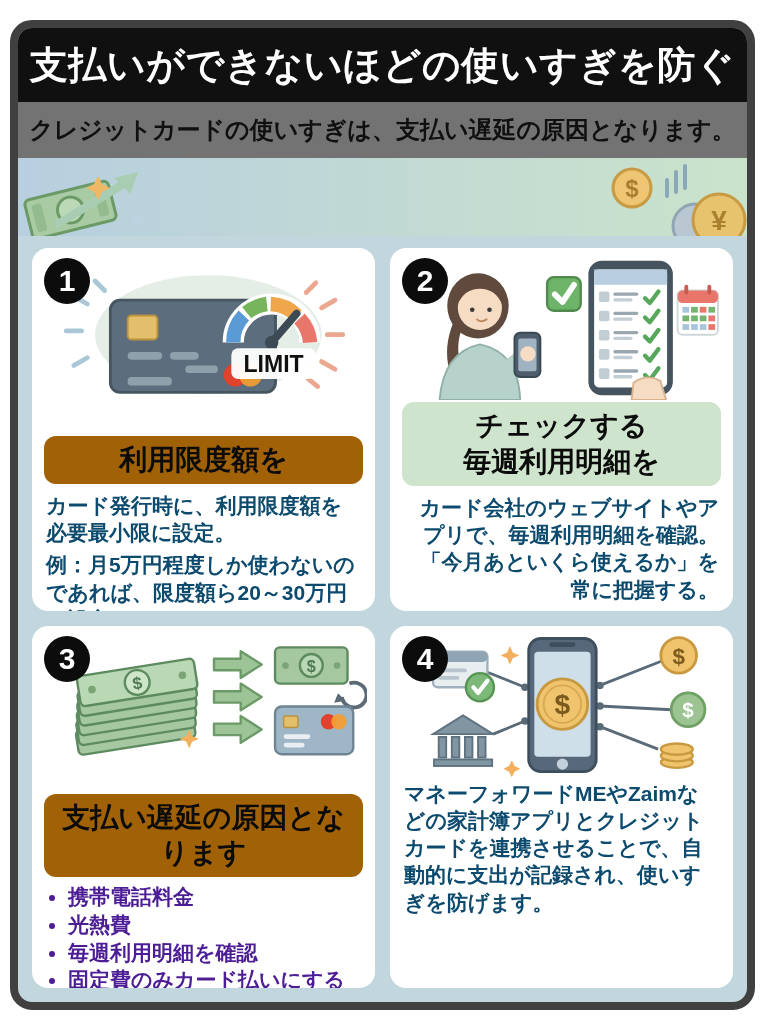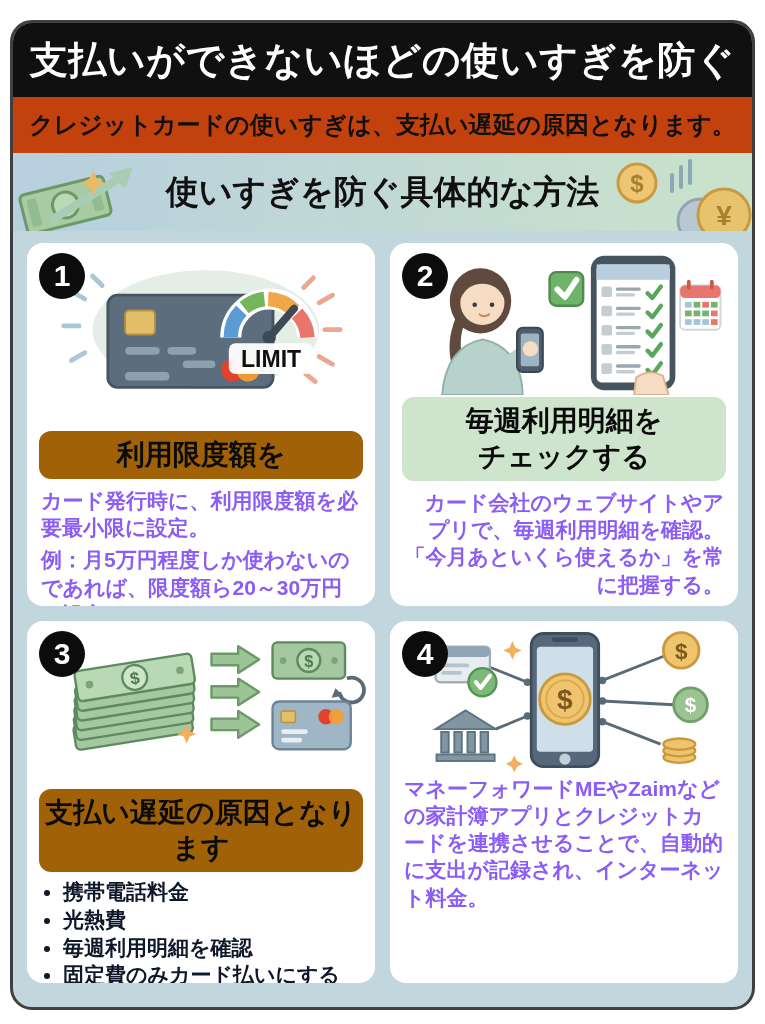--- a/index.html
+++ b/index.html
@@ -4,26 +4,26 @@
 <style>
   html,body{margin:0;padding:0;}
   body{
     width:765px;height:1024px;background:#ffffff;
     font-family:"Liberation Sans","DejaVu Sans",sans-serif;
     -webkit-font-smoothing:antialiased;
   }
   .page{position:relative;width:765px;height:1024px;background:#ffffff;overflow:hidden;}
   .frame{
     position:absolute;left:10px;top:20px;width:745px;height:990px;
-    box-sizing:border-box;border:3px solid #404040;border-radius:22px;
+    box-sizing:border-box;border:8px solid #404040;border-radius:22px;
     background:#c2d6dd;overflow:hidden;
   }
   .title-bar{height:74px;background:#101010;display:flex;align-items:center;justify-content:center;}
   .title-bar .t{color:#ffffff;font-size:38px;font-weight:bold;letter-spacing:.5px;white-space:nowrap;}
-  .subtitle-strip{height:56px;background:#c2410c;display:flex;align-items:center;justify-content:center;}
+  .subtitle-strip{height:56px;background:#737373;display:flex;align-items:center;justify-content:center;}
   .subtitle-strip .s{font-size:24px;font-weight:bold;color:#101010;white-space:nowrap;}
   .section-band{
     height:78px;position:relative;display:flex;align-items:center;justify-content:center;
     background:linear-gradient(90deg,#b7cfdf 0%,#c2dad3 55%,#c9e3cb 100%);
   }
   .section-band .h{font-size:33px;font-weight:bold;color:#101010;z-index:2;white-space:nowrap;}
   .band-decor{position:absolute;top:0;height:78px;z-index:1;}
   .band-decor.left{left:0;}
   .band-decor.right{right:0;}
   .cards{
@@ -38,24 +38,24 @@
   }
   .illu{height:144px;display:flex;align-items:center;justify-content:center;margin-top:2px;}
   .illu-short{height:124px;}
   .heading-box{
     border-radius:12px;margin:2px 4px 6px;padding:6px 4px;text-align:center;
     font-size:28px;font-weight:bold;line-height:1.28;color:#0b0b0b;
   }
   .heading-box span{display:block;}
   .hb-blue{background:#a16207;margin-top:36px;}
   .hb-green{background:#cfe4cc;}
-  .body-text{font-size:21px;font-weight:bold;line-height:1.3;color:#8b5cf6;padding:2px 6px;}
+  .body-text{font-size:21px;font-weight:bold;line-height:1.3;color:#0c4a6e;padding:2px 6px;}
   .body-text p{margin:0 0 5px;}
   .center{text-align:right;}
-  ul.bullets{margin:2px 4px 4px 28px;padding:0;font-size:21px;font-weight:bold;line-height:1.32;color:#0f172a;list-style:disc;}
+  ul.bullets{margin:2px 4px 4px 28px;padding:0;font-size:21px;font-weight:bold;line-height:1.32;color:#4c1d95;list-style:disc;}
   .footer-text{font-size:21px;font-weight:bold;line-height:1.3;color:#0b0b0b;padding:0 6px;}
 </style>
 </head>
 <body>
 
 <div class="page">
   <div class="frame">
 
     <div class="title-bar">
       <div class="t">支払いができないほどの使いすぎを防ぐ</div>
@@ -79,21 +79,20 @@
         <polygon points="118,56 120,61 125,63 120,65 118,70 116,65 111,63 116,61" fill="#bcd3e2"></polygon>
       </svg>
       <svg class="band-decor right" width="150" height="78" viewBox="0 0 150 78">
         <circle cx="35" cy="30" r="19" fill="#eec573" stroke="#c79a43" stroke-width="3"></circle>
         <text x="35" y="39" text-anchor="middle" font-size="24" font-weight="bold" fill="#a8802f">$</text>
         <path d="M70,38 L70,22 M79,34 L79,14 M88,30 L88,8" stroke="#8aa8b8" stroke-width="4" stroke-linecap="round"></path>
         <circle cx="98" cy="68" r="22" fill="#b9c7d2" stroke="#92a5b2" stroke-width="3"></circle>
         <circle cx="122" cy="62" r="26" fill="#e7c36e" stroke="#c79a43" stroke-width="3"></circle>
         <text x="122" y="72" text-anchor="middle" font-size="28" font-weight="bold" fill="#a8802f">¥</text>
       </svg>
-      <div class="h">使いすぎを防ぐ具体的な方法</div>
     </div>
 
     <div class="cards">
 
       <div class="card">
         <div class="badge">1</div>
         <div class="illu">
           <svg width="330" height="144" viewBox="0 0 330 150">
             <ellipse cx="170" cy="82" rx="118" ry="62" fill="#e4ede6"></ellipse>
             <g stroke="#a9c7d6" stroke-width="5" stroke-linecap="round">
@@ -205,22 +204,22 @@
                 <rect x="309" y="62" width="7" height="6" fill="#74b370"></rect>
                 <rect x="318" y="62" width="7" height="6" fill="#e8766a"></rect>
               <rect x="291" y="71" width="7" height="6" fill="#a8c4da"></rect>
                 <rect x="300" y="71" width="7" height="6" fill="#a8c4da"></rect>
                 <rect x="309" y="71" width="7" height="6" fill="#a8c4da"></rect>
                 <rect x="318" y="71" width="7" height="6" fill="#e8766a"></rect>
             </g>
           </svg>
         </div>
         <div class="heading-box hb-green">
+          <span>チェックする</span>
           <span>毎週利用明細を</span>
-          <span>チェックする</span>
         </div>
         <div class="body-text center">
           <p>カード会社のウェブサイトやアプリで、毎週利用明細を確認。「今月あといくら使えるか」を常に把握する。</p>
         </div>
       </div>
 
       <div class="card">
         <div class="badge">3</div>
         <div class="illu illu-short">
           <svg width="330" height="124" viewBox="0 0 330 130">
@@ -316,19 +315,19 @@
             <g fill="#f0c36d" stroke="#c9993f" stroke-width="2.5">
               <ellipse cx="288" cy="140" rx="17" ry="6"></ellipse>
               <ellipse cx="288" cy="133" rx="17" ry="6"></ellipse>
               <ellipse cx="288" cy="126" rx="17" ry="6"></ellipse>
             </g>
             <polygon points="110,16 113,23 120,26 113,29 110,36 107,29 100,26 107,23" fill="#f2b05e"></polygon>
             <polygon points="112,138 115,144 121,147 115,150 112,156 109,150 103,147 109,144" fill="#f2b05e"></polygon>
           </svg>
         </div>
         <div class="body-text">
-          <p>マネーフォワードMEやZaimなどの家計簿アプリとクレジットカードを連携させることで、自動的に支出が記録され、インターネット料金。</p>
+          <p>マネーフォワードMEやZaimなどの家計簿アプリとクレジットカードを連携させることで、自動的に支出が記録され、使いすぎを防げます。</p>
         </div>
       </div>
 
     </div>
   </div>
 </div>
 
 </body></html>

